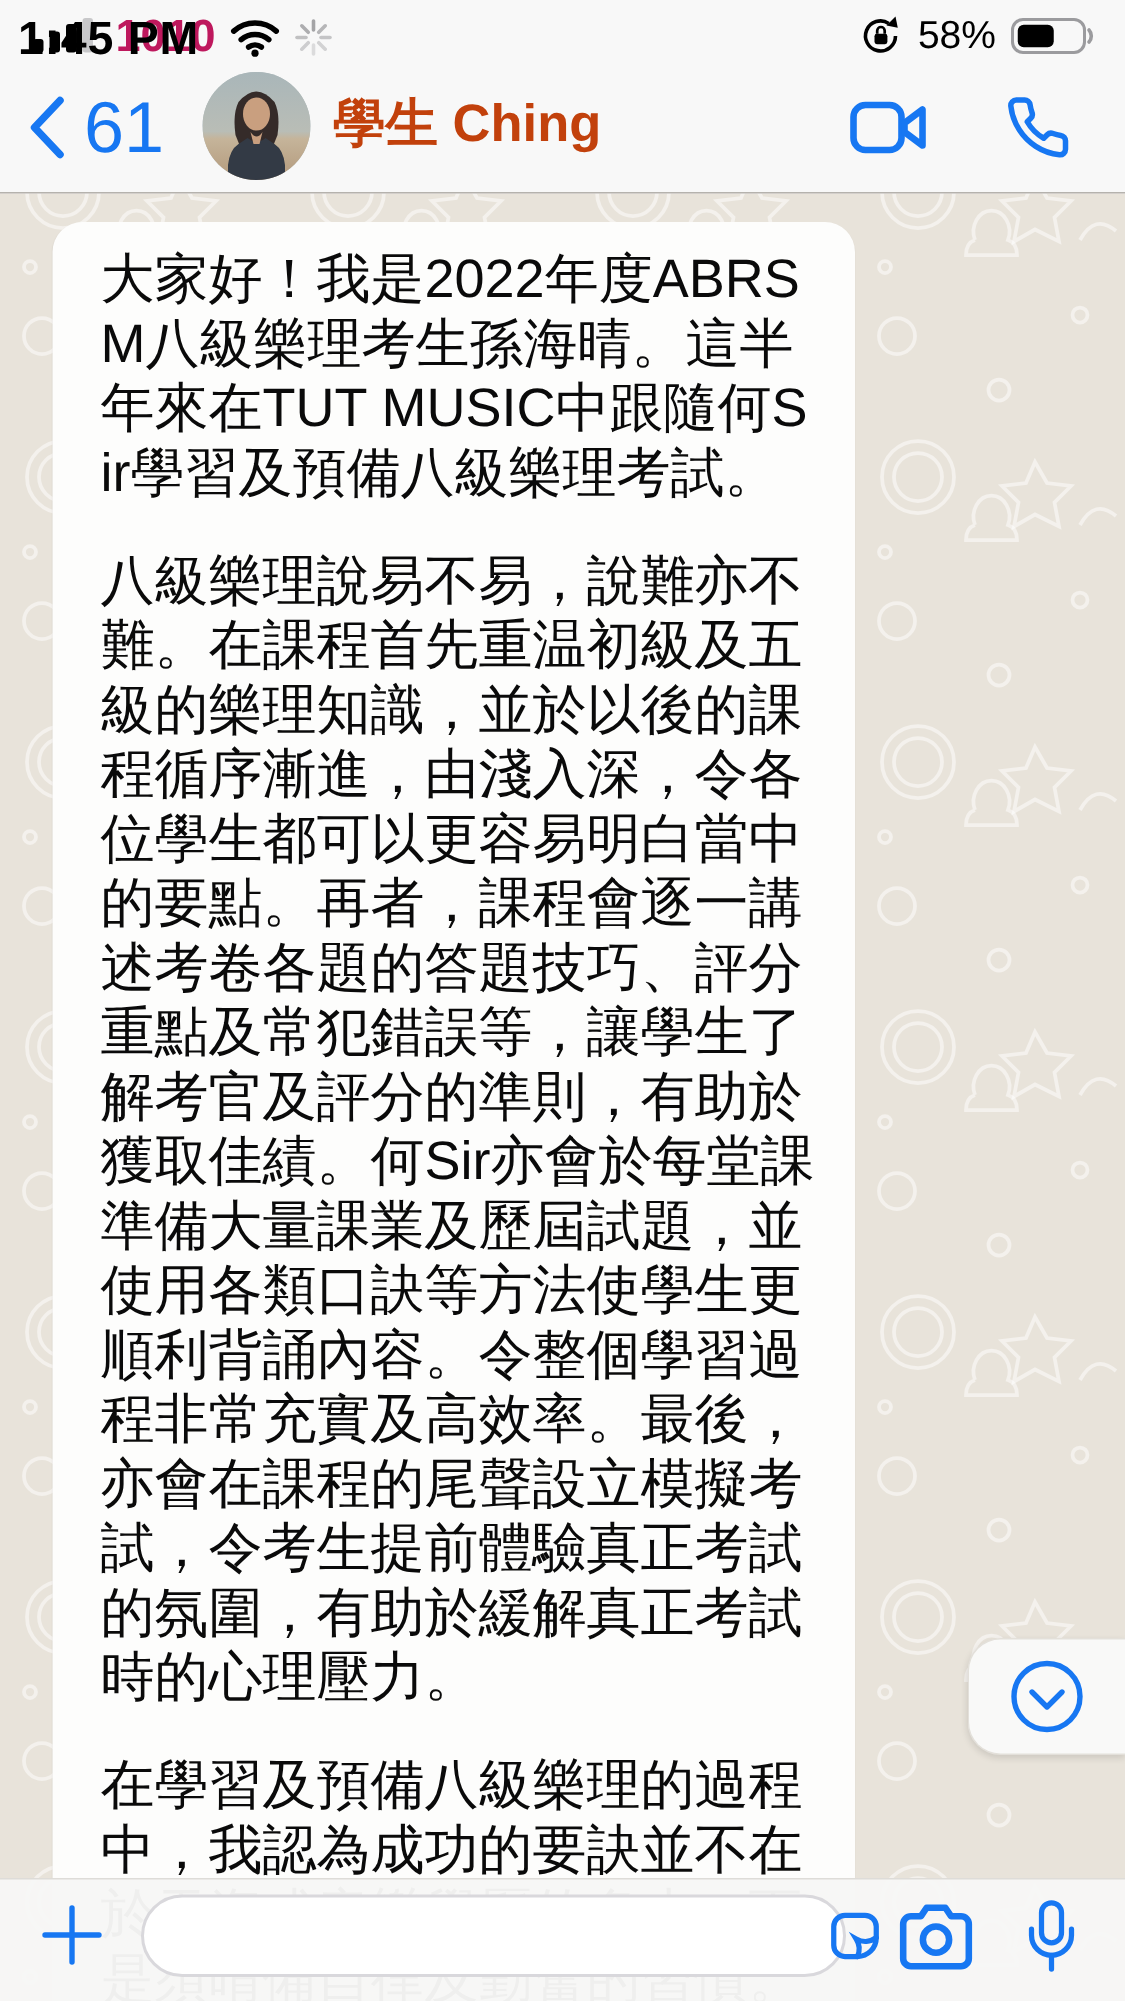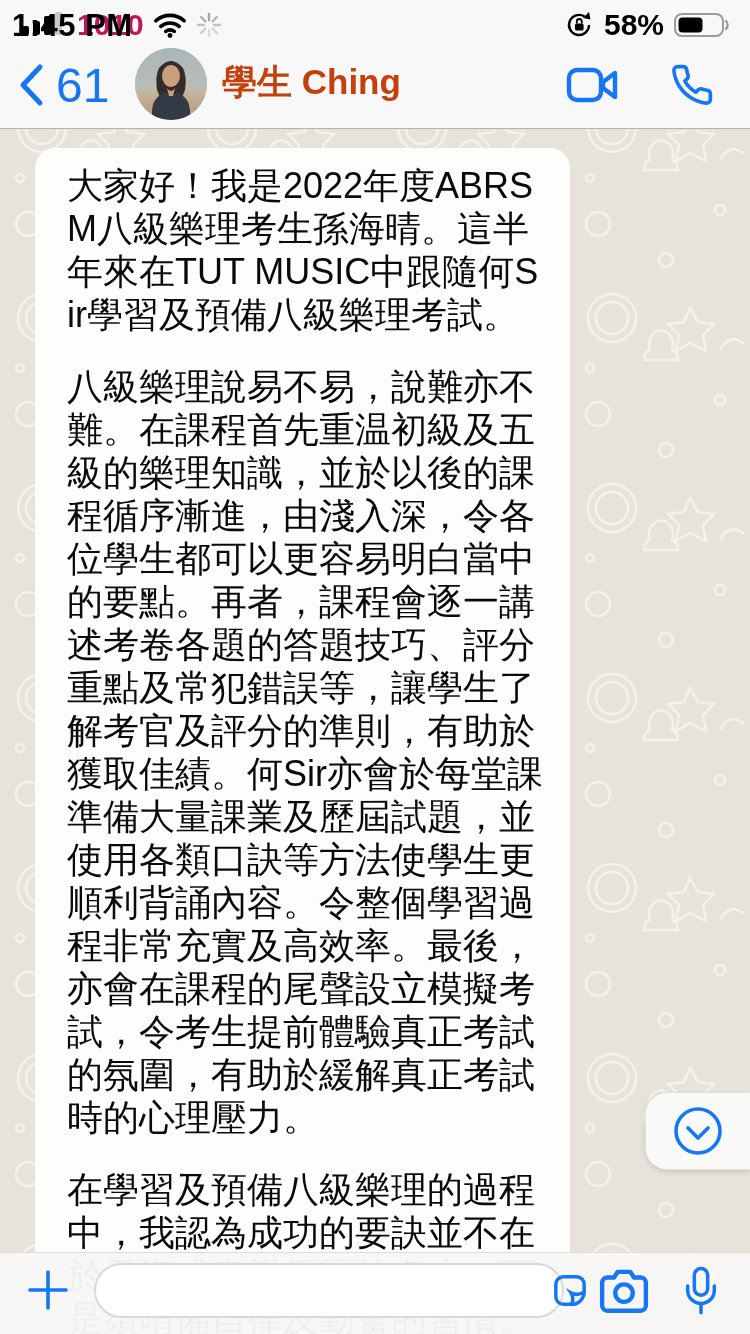--- a/index.html
+++ b/index.html
@@ -18,21 +18,21 @@
     box-sizing:border-box;
   }
   .statusbar{position:absolute;left:0;top:0;width:100%;height:42px;}
   .sb-left{position:absolute;left:22px;top:8px;display:flex;align-items:center;gap:9px;}
   .sb-right{position:absolute;right:18px;top:8px;display:flex;align-items:center;gap:10px;}
   .sb-time{
     position:absolute;left:0;right:0;top:8px;text-align:left;
     font-size:31px;font-weight:700;color:#000;letter-spacing:.5px;margin-left:12px;
   }
   .carrier{font-size:30px;font-weight:700;color:#be185d;}
-  .battery-pct{font-size:30px;font-weight:700;color:#000;}
+  .battery-pct{font-size:26px;font-weight:400;color:#000;}
   
   .nav{position:absolute;left:0;top:42px;width:100%;height:86px;}
   .back-group{position:absolute;left:18px;top:0;height:86px;display:flex;align-items:center;gap:12px;cursor:pointer;}
   .back-count{font-size:48px;color:#1777F2;}
   .avatar{
     position:absolute;left:135px;top:6px;width:72px;height:72px;border-radius:50%;
     overflow:hidden;background:#AEB9BB;cursor:pointer;
   }
   .nav-title{
     position:absolute;left:222px;top:0;height:80px;display:flex;align-items:center;

